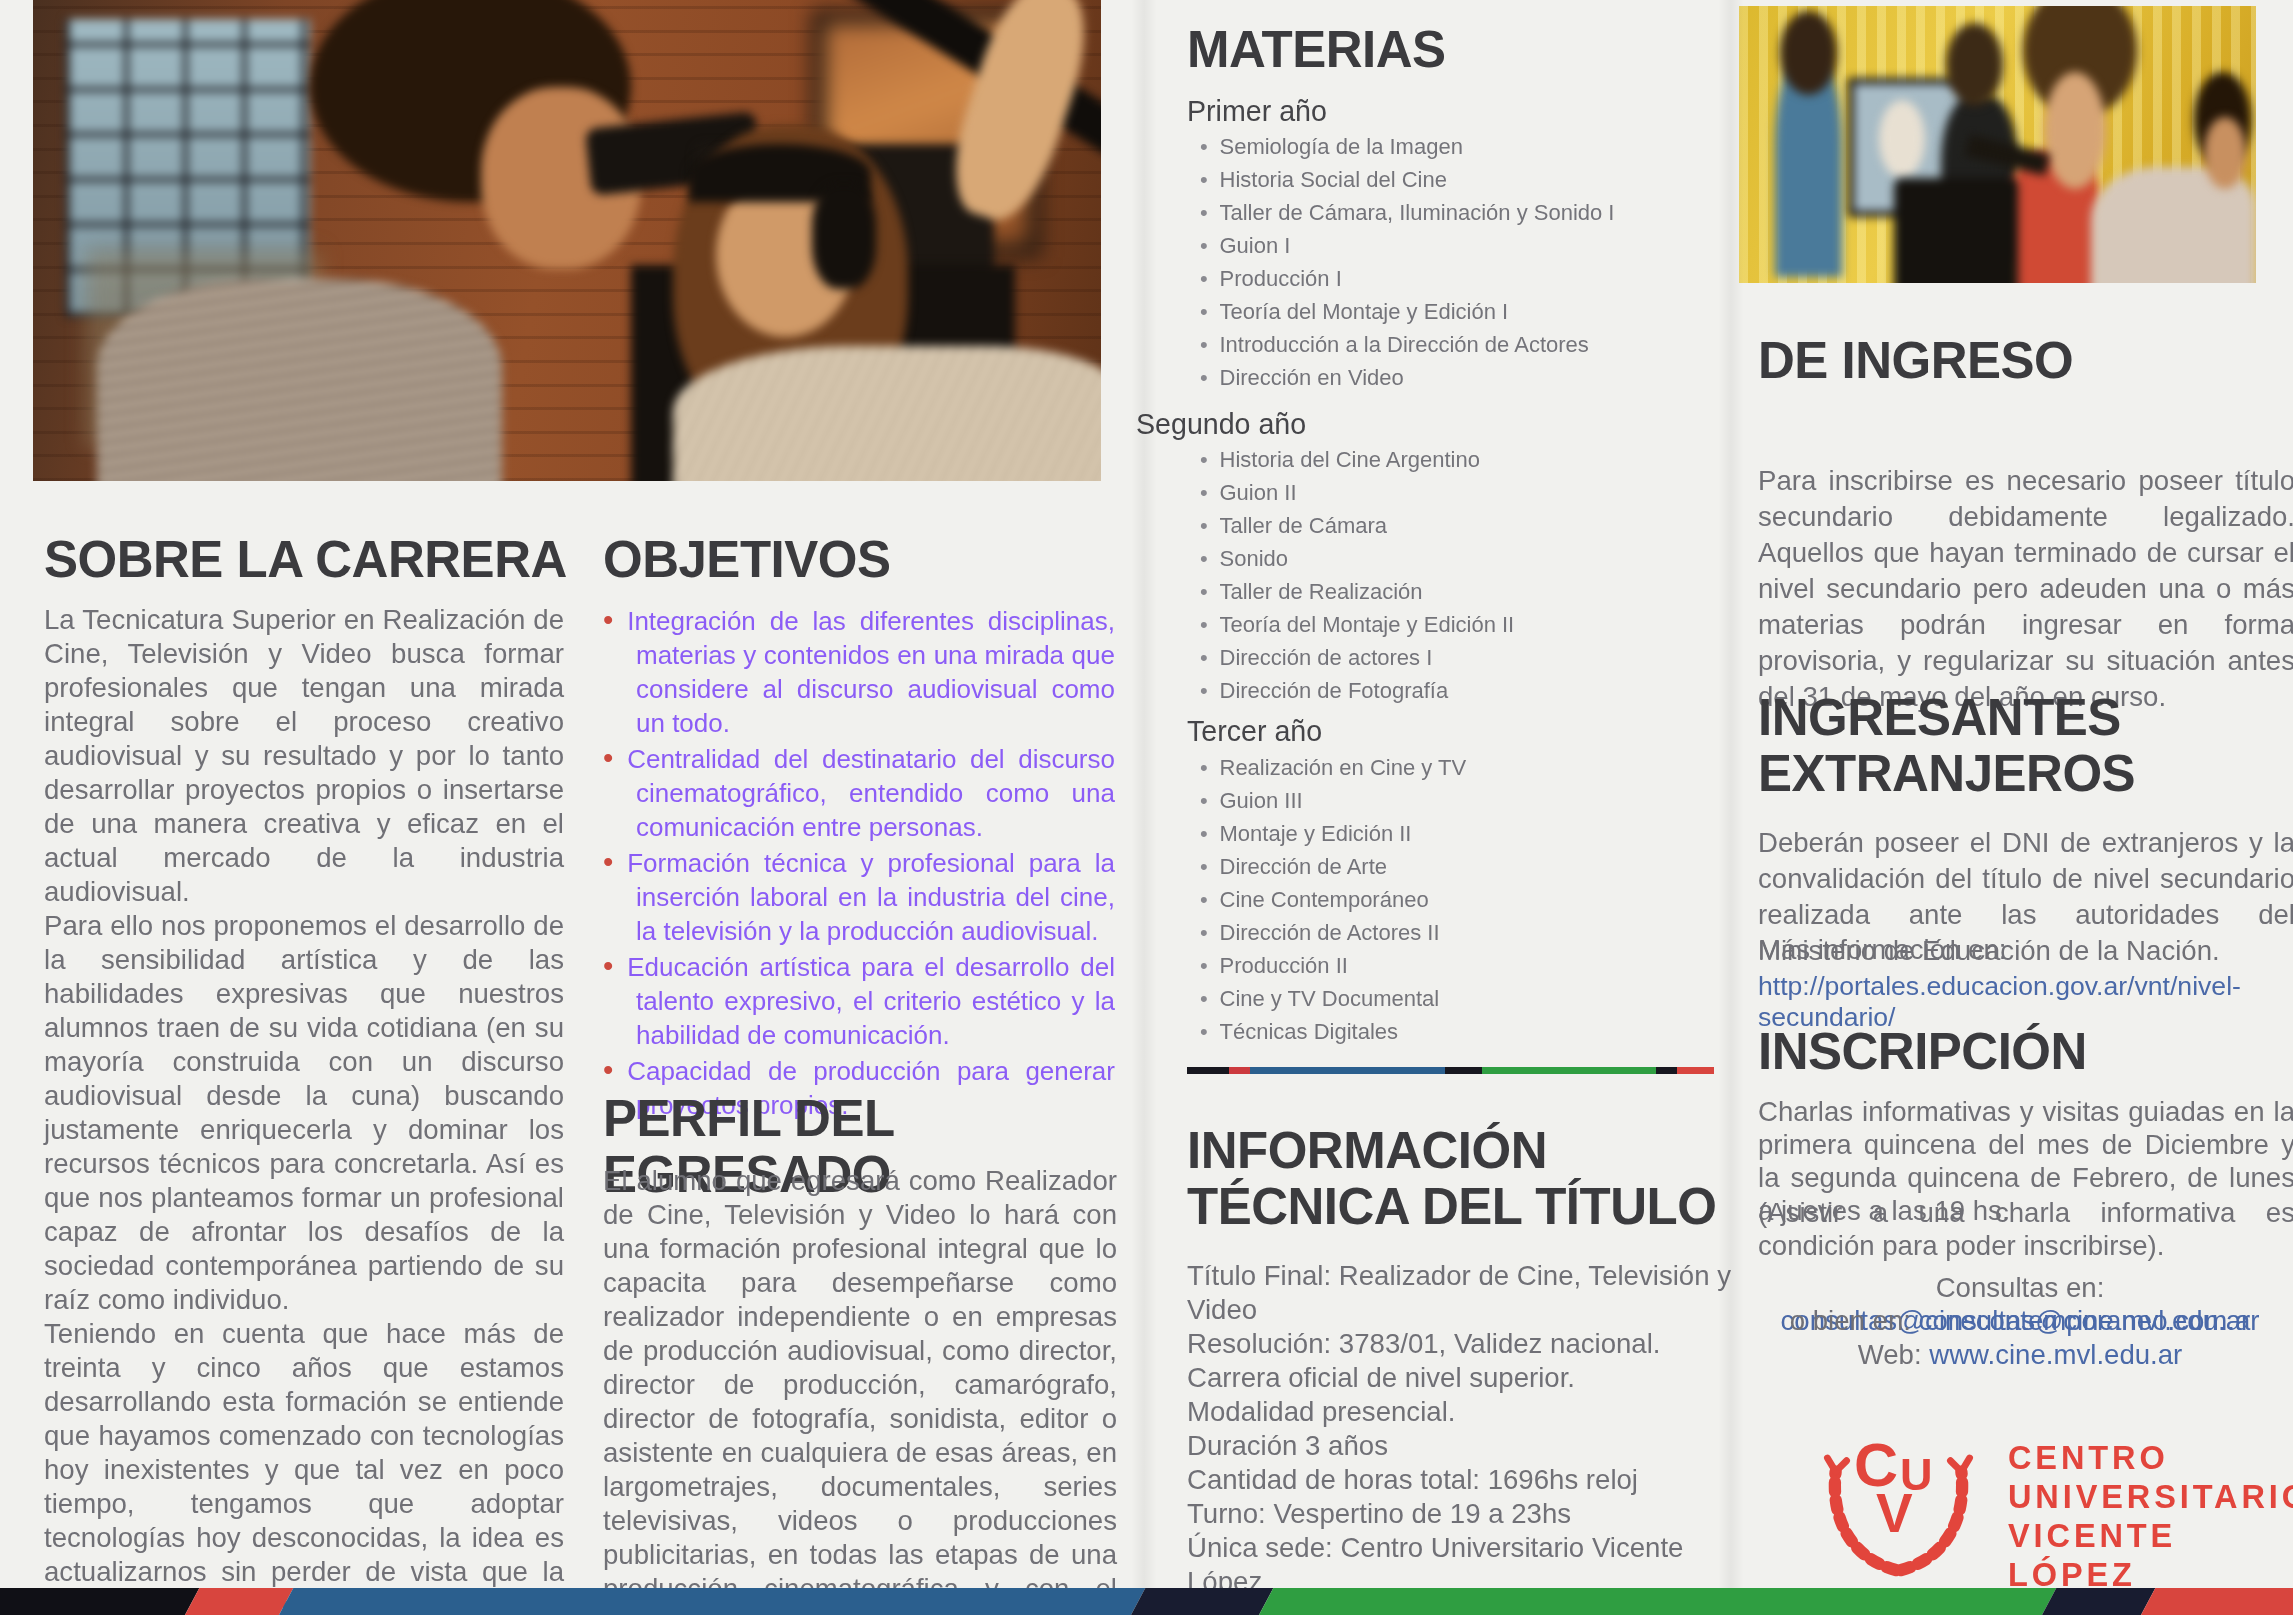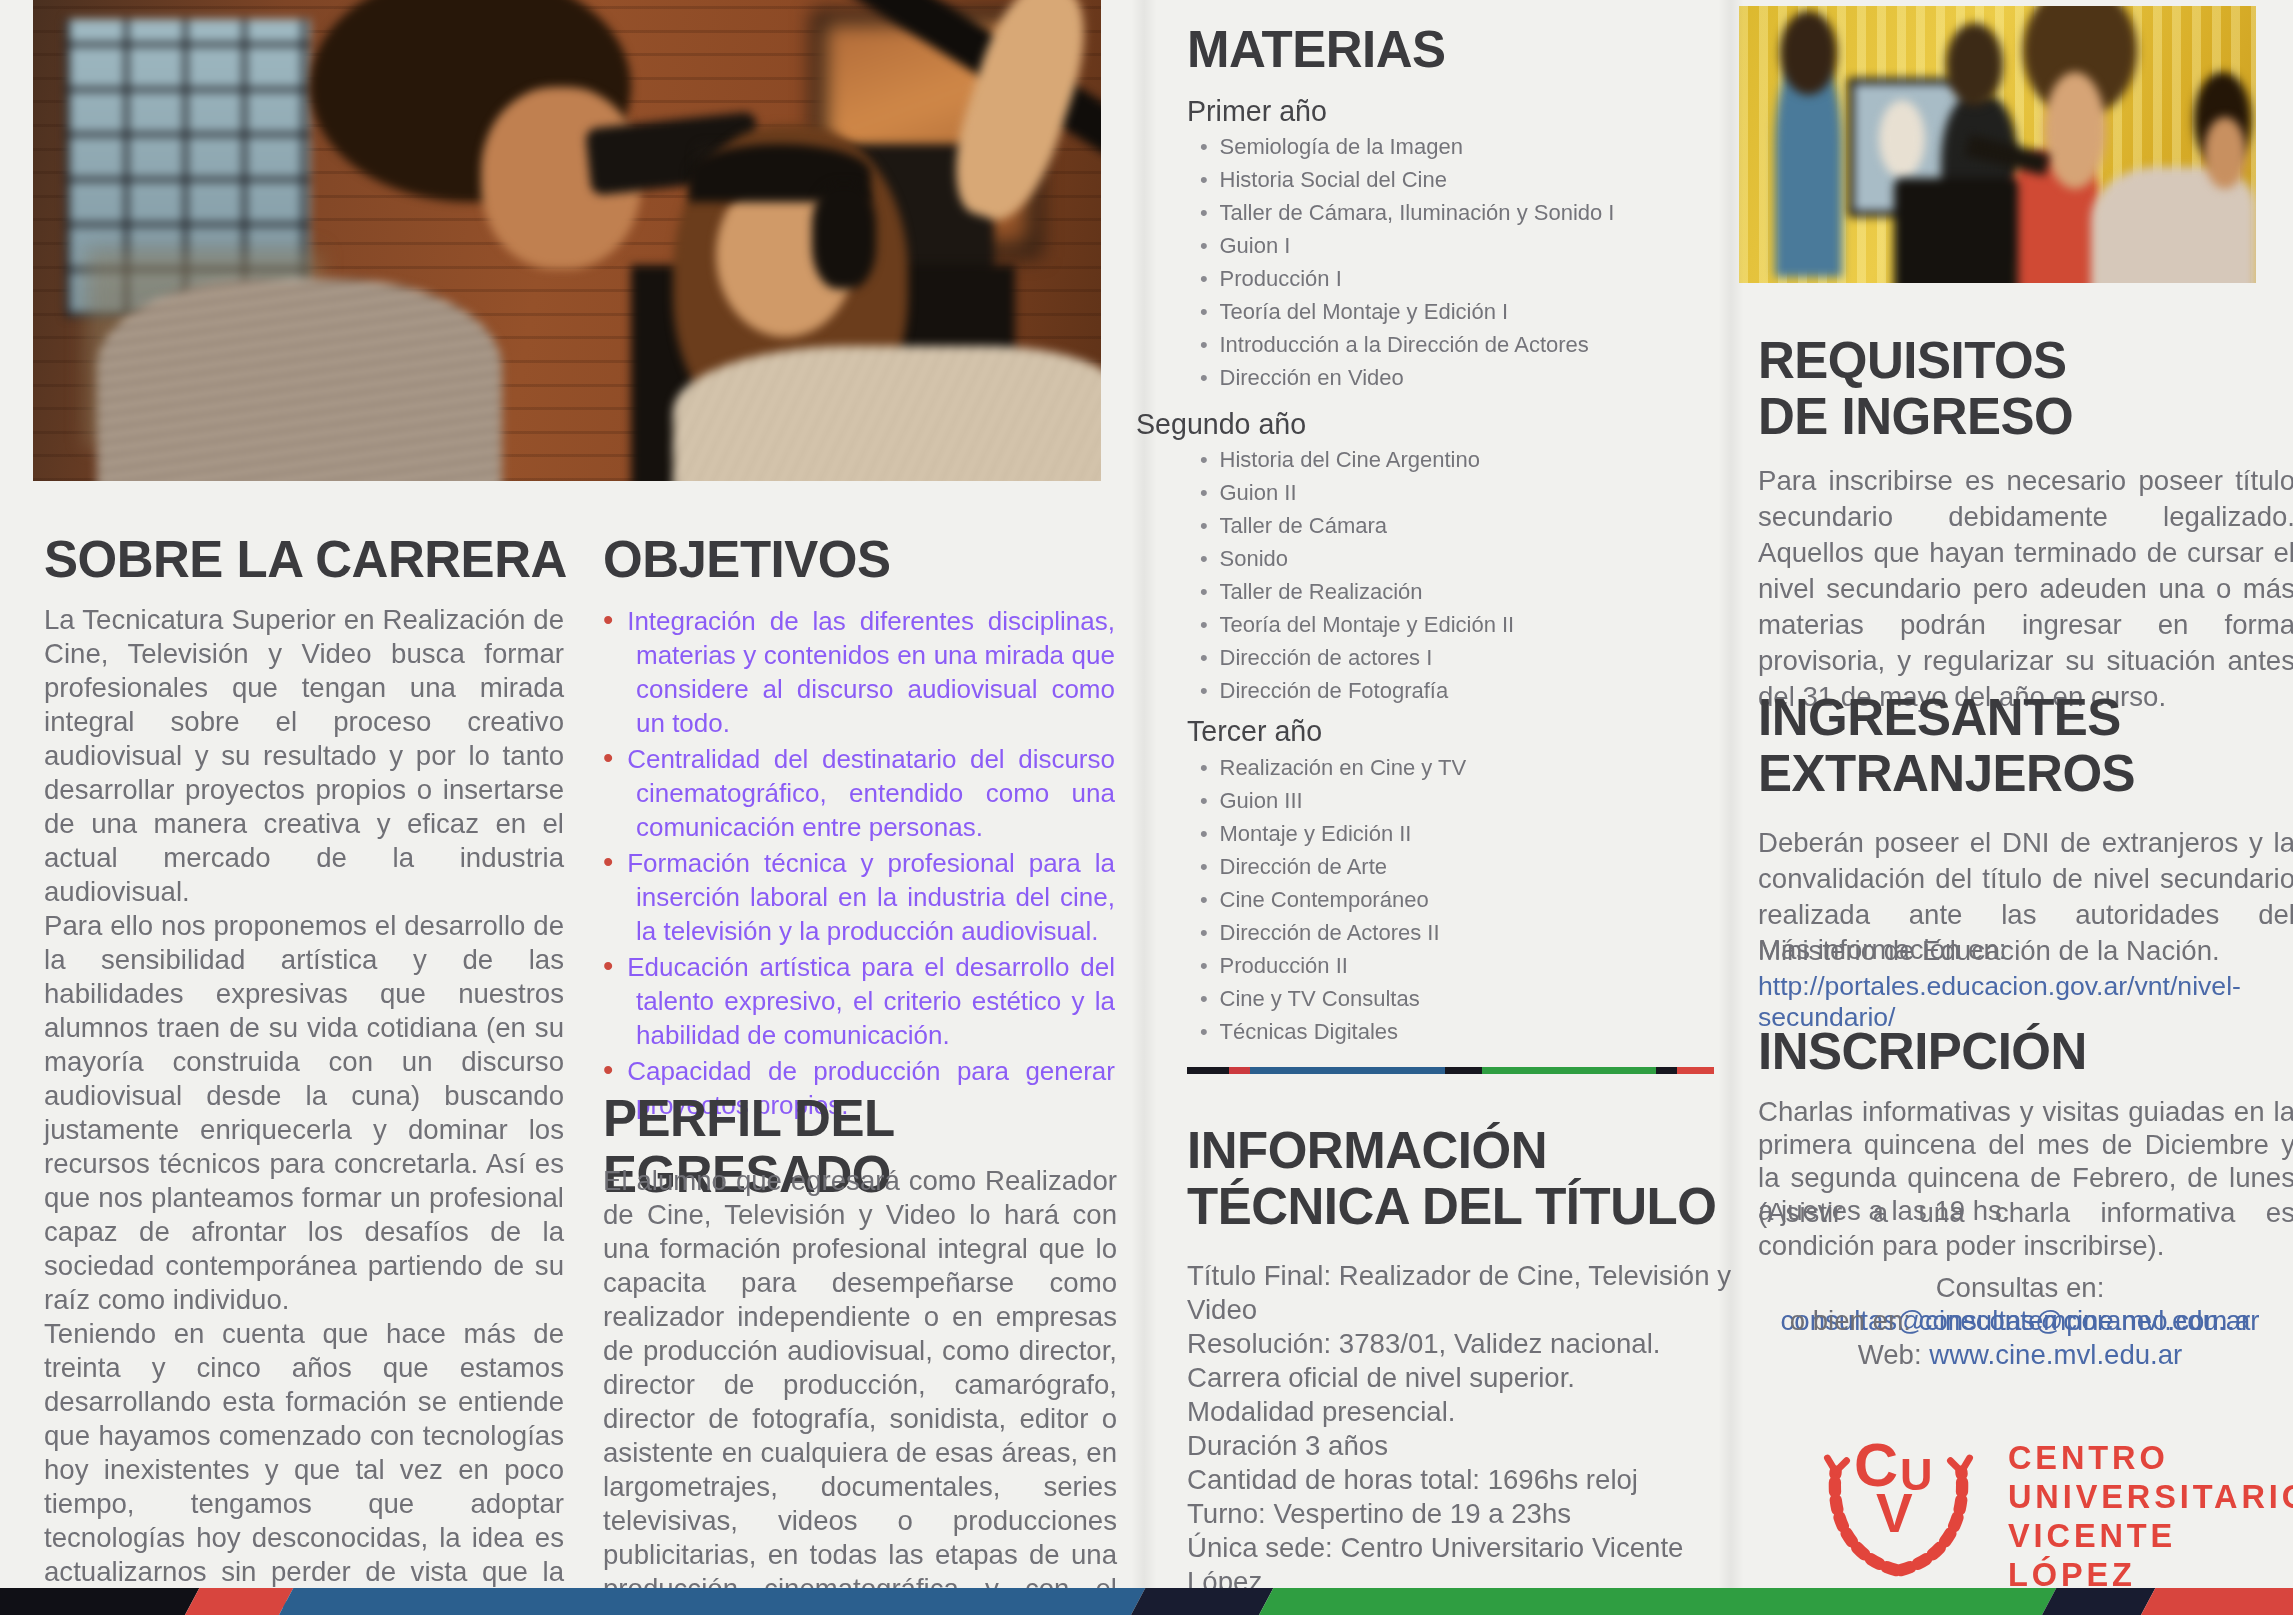--- a/index.html
+++ b/index.html
@@ -148,21 +148,21 @@
 </ul>
 <div class="abs subhead" style="left:1187px;top:715px;">Tercer año</div>
 <ul class="abs blist" style="left:1200px;top:751px;width:552px;">
   <li>Realización en Cine y TV</li>
   <li>Guion III</li>
   <li>Montaje y Edición II</li>
   <li>Dirección de Arte</li>
   <li>Cine Contemporáneo</li>
   <li>Dirección de Actores II</li>
   <li>Producción II</li>
-  <li>Cine y TV Consultas</li>
+  <li>Cine y TV Documental</li>
   <li>Técnicas Digitales</li>
 </ul>
 
 <div class="abs segbar" style="left:1187px;top:1067px;width:527px;height:6.9px;">
     <span class="seg" style="flex-grow: 8; background: rgb(23, 23, 31);"></span>
     <span class="seg" style="flex-grow: 4; background: rgb(204, 58, 62);"></span>
     <span class="seg" style="flex-grow: 37; background: rgb(43, 95, 142);"></span>
     <span class="seg" style="flex-grow: 7; background: rgb(23, 23, 31);"></span>
     <span class="seg" style="flex-grow: 33; background: rgb(47, 158, 65);"></span>
     <span class="seg" style="flex-grow: 4; background: rgb(23, 23, 31);"></span>
@@ -178,21 +178,20 @@
   <div>Resolución: 3783/01, Validez nacional.</div>
   <div>Carrera oficial de nivel superior.</div>
   <div>Modalidad presencial.</div>
   <div>Duración 3 años</div>
   <div>Cantidad de horas total: 1696hs reloj</div>
   <div>Turno: Vespertino de 19 a 23hs</div>
   <div>Única sede: Centro Universitario Vicente López</div>
 </div>
 
 <h2 class="abs h1" style="left:1758px;top:333px;width:532px;">
-  <span style="display:block;">REQUISITOS</span>
   <span style="display:block;">DE INGRESO</span>
 </h2>
 <div class="abs body-text" style="left:1758px;top:463px;width:537px;line-height:36px;">Para inscribirse es necesario poseer título secundario debidamente legalizado. Aquellos que hayan terminado de cursar el nivel secundario pero adeuden una o más materias podrán ingresar en forma provisoria, y regularizar su situación antes del 31 de mayo del año en curso.</div>
 
 <h2 class="abs h1" style="left:1758px;top:690px;width:532px;">
   <span style="display:block;">INGRESANTES</span>
   <span style="display:block;">EXTRANJEROS</span>
 </h2>
 <div class="abs body-text" style="left:1758px;top:825px;width:537px;line-height:36px;">Deberán poseer el DNI de extranjeros y la convalidación del título de nivel secundario realizada ante las autoridades del Ministerio de Educación de la Nación.</div>
 <div class="abs" style="left:1758px;top:934px;font-size:27.6px;color:#707076;">Más información en:</div>

